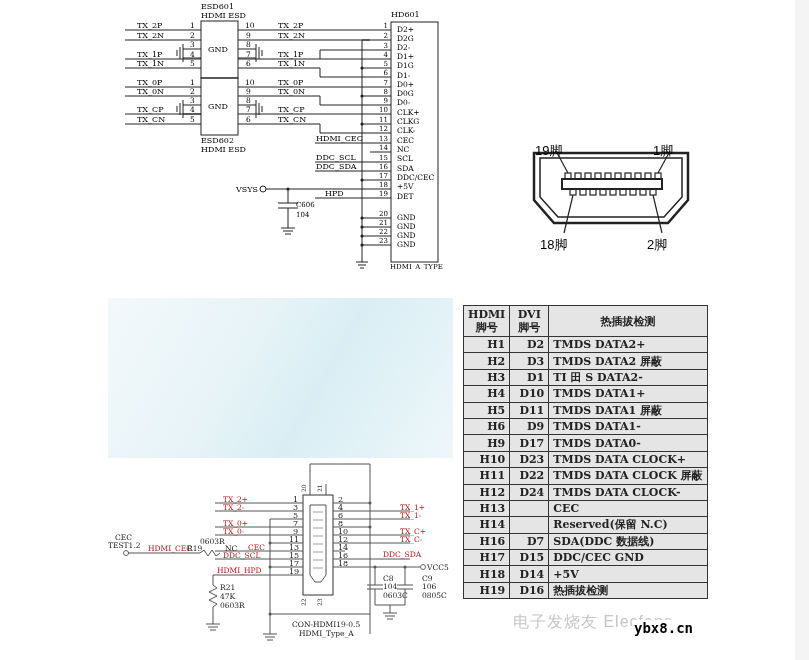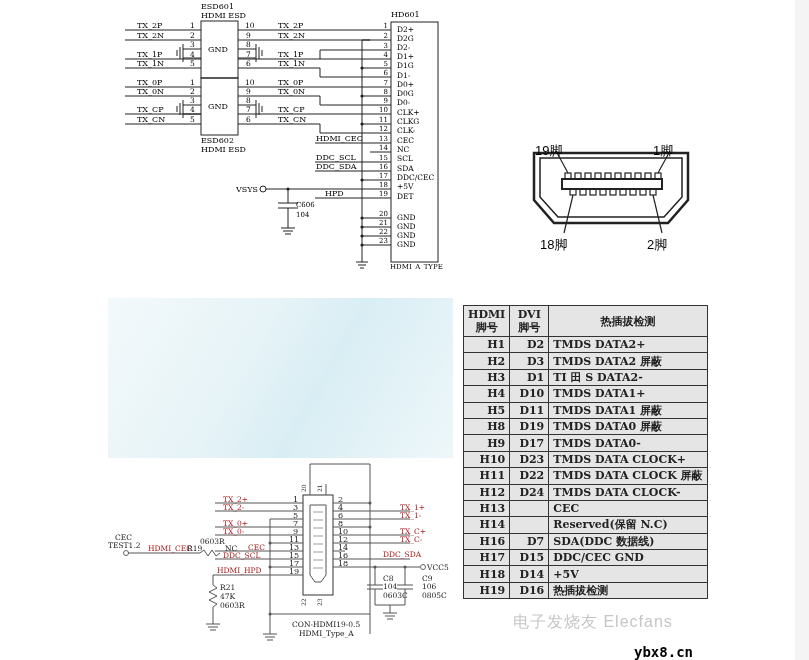--- a/index.html
+++ b/index.html
@@ -7,21 +7,21 @@
   .abs{position:absolute;}
   svg text{font-family:"DejaVu Serif",serif;}
   .sans{font-family:"Liberation Sans",sans-serif;}
   .right-edge{position:absolute;right:0;top:0;width:14px;height:660px;background:#f4f4f4;}
   .watermark-bg{position:absolute;left:108px;top:298px;width:345px;height:160px;background:linear-gradient(120deg,#f3f9fb 0%,#e6f3f7 40%,#d9eef4 60%,#eef7fa 100%);}
   table.pinmap{position:absolute;left:463px;top:305px;border-collapse:collapse;font-family:"DejaVu Serif",serif;font-size:11px;font-weight:bold;color:#222;background:#e5e5e5;}
   table.pinmap td, table.pinmap th{border:1px solid #333;padding:0 4px;height:15.4px;line-height:15px;white-space:nowrap;}
   table.pinmap th{font-weight:bold;font-size:11px;line-height:13px;padding:2px 4px;}
   table.pinmap td.c{text-align:right;}
   .wm-text{position:absolute;left:513px;top:612px;font-family:"Liberation Sans",sans-serif;font-size:16px;color:rgba(150,150,150,0.55);letter-spacing:1px;}
-  .site{position:absolute;left:632px;top:644px;font-family:"DejaVu Sans Mono",monospace;font-size:14px;font-weight:bold;color:#000;background:#fff;padding:0 2px;}
+  .site{position:absolute;left:632px;top:620px;font-family:"DejaVu Sans Mono",monospace;font-size:14px;font-weight:bold;color:#000;background:#fff;padding:0 2px;}
 </style>
 </head>
 <body>
 
 <div class="right-edge"></div>
 
 <svg class="abs" style="left:0;top:0" width="470" height="270" font-size="8">
 
   <text x="201" y="9">ESD601</text>
   <text x="201" y="18">HDMI ESD</text>
@@ -444,23 +444,23 @@
         <td class="c">H4</td>
         <td class="c">D10</td>
         <td>TMDS DATA1+</td>
       </tr>
     <tr>
         <td class="c">H5</td>
         <td class="c">D11</td>
         <td>TMDS DATA1 屏蔽</td>
       </tr>
     <tr>
-        <td class="c">H8</td>
-        <td class="c">D19</td>
-        <td>TMDS DATA0 屏蔽</td>
+        <td class="c">H6</td>
+        <td class="c">D9</td>
+        <td>TMDS DATA1-</td>
       </tr>
     <tr>
         <td class="c">H9</td>
         <td class="c">D17</td>
         <td>TMDS DATA0-</td>
       </tr>
     <tr>
         <td class="c">H10</td>
         <td class="c">D23</td>
         <td>TMDS DATA CLOCK+</td>

